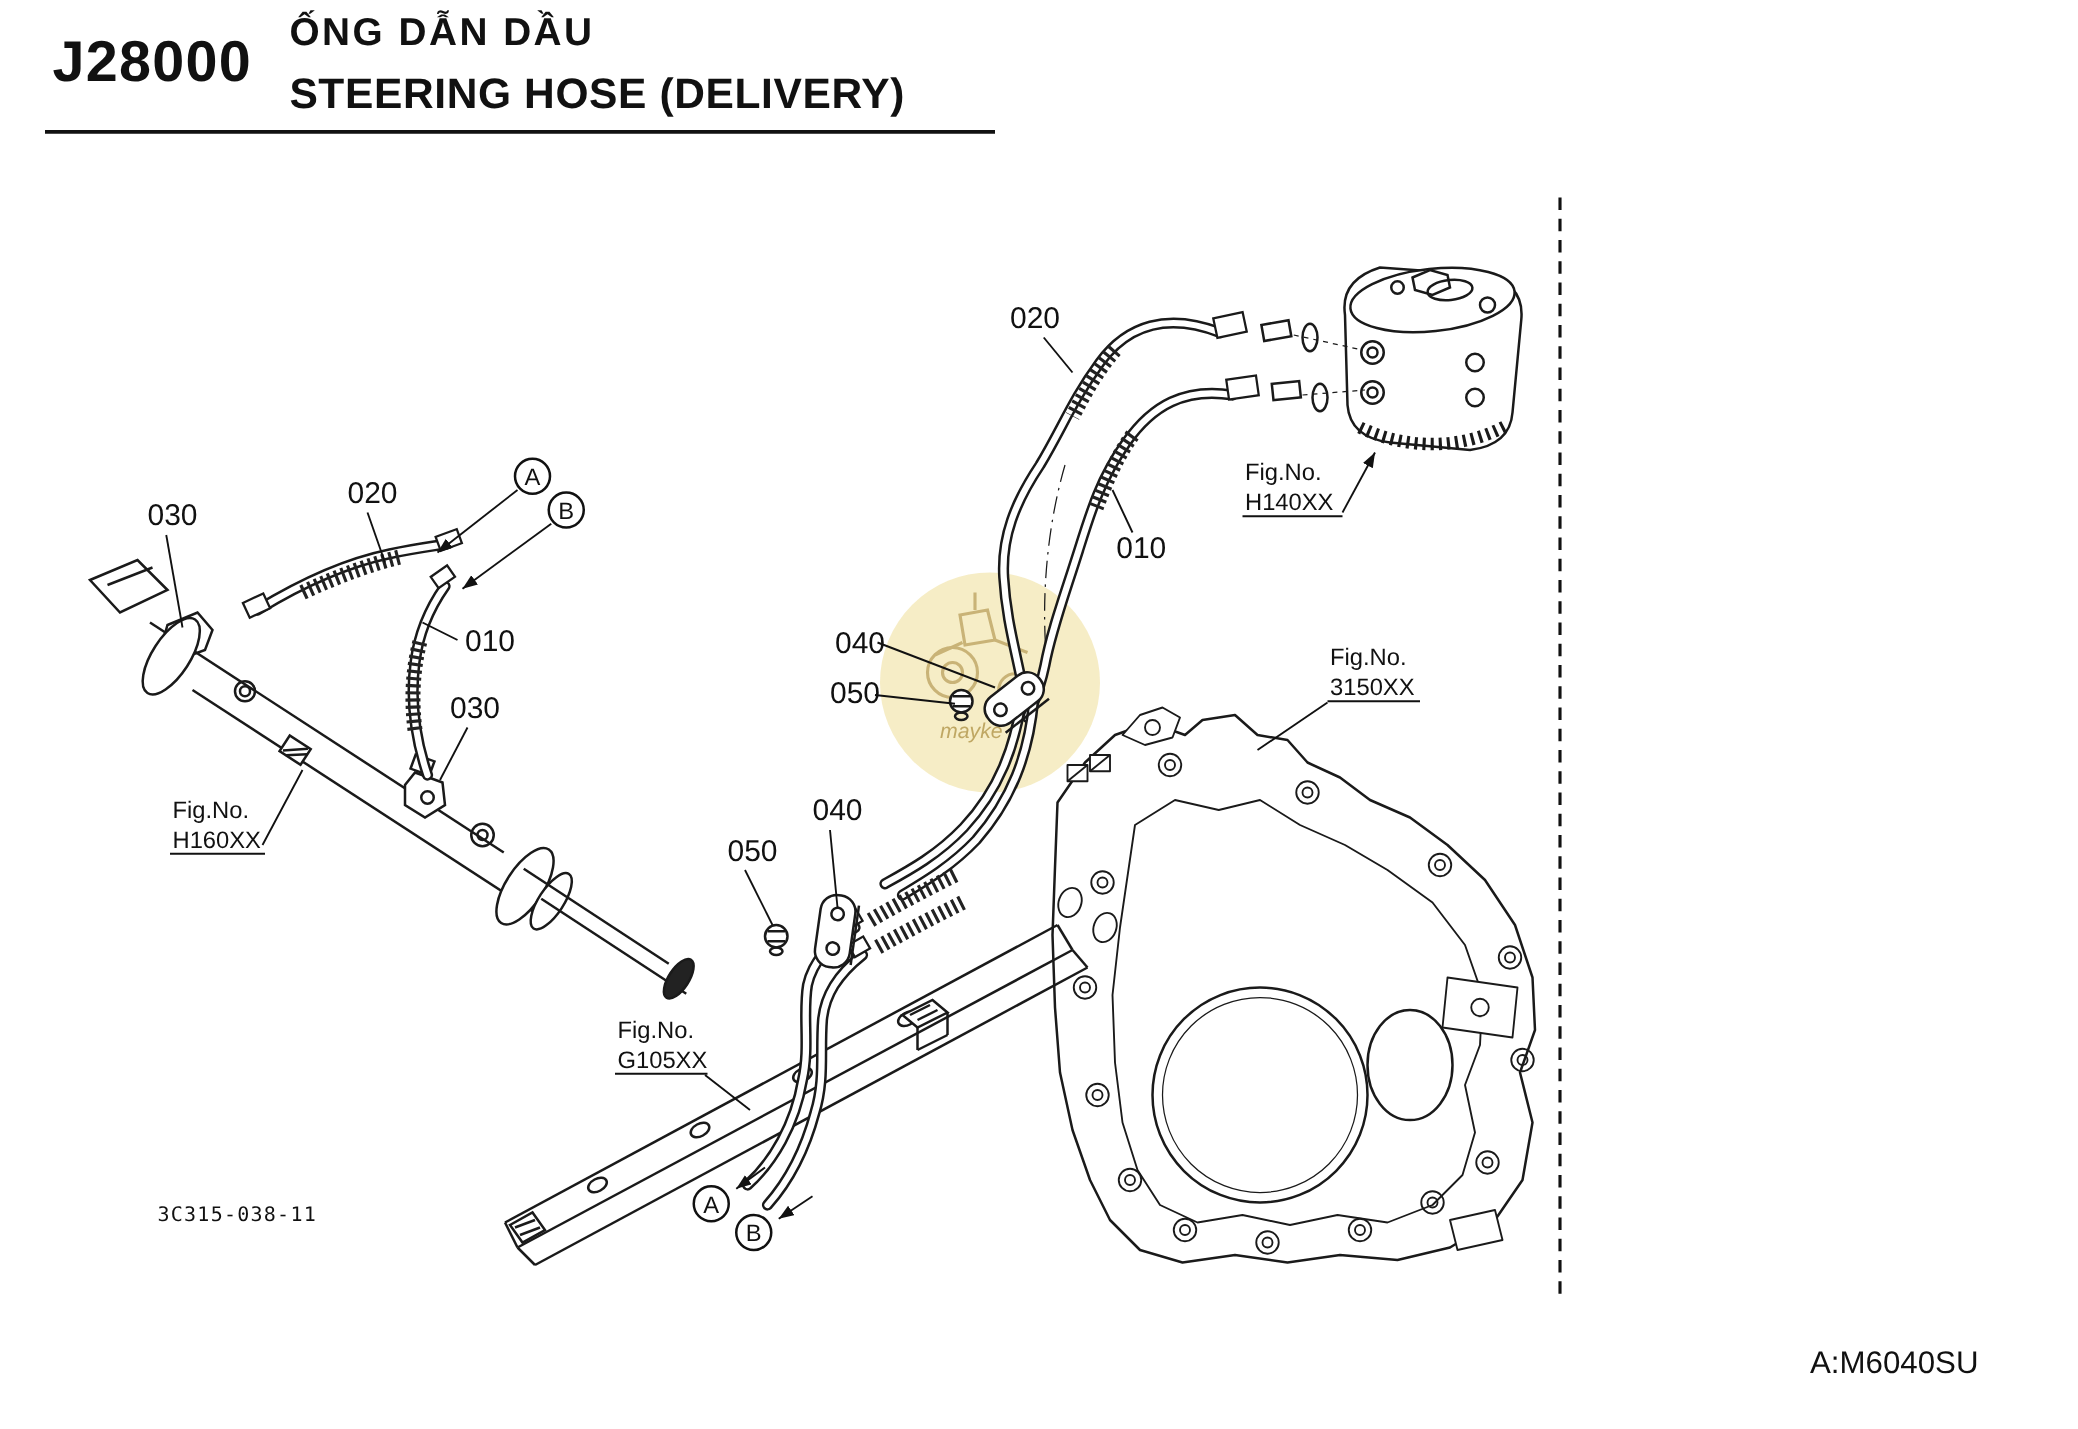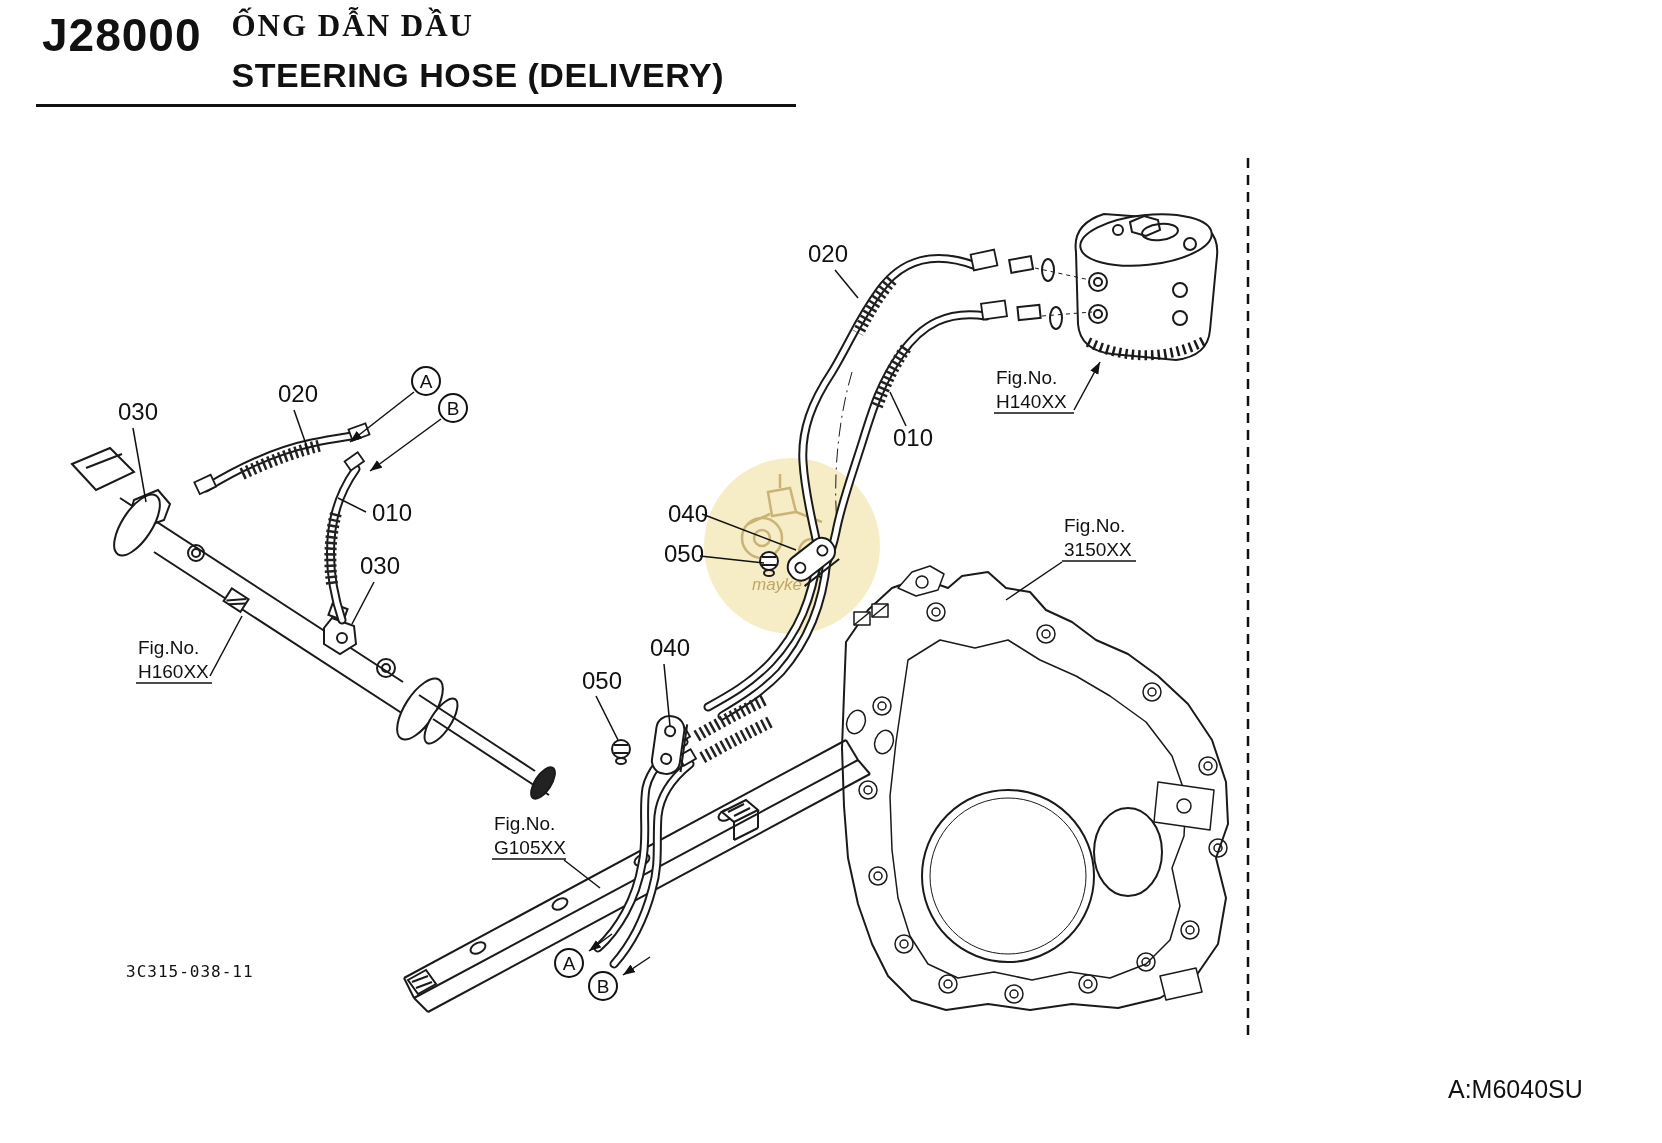--- a/index.html
+++ b/index.html
@@ -1,21 +1,21 @@
 <!DOCTYPE html>
 <html><head>
 <meta charset="utf-8">
 <style>
   *{margin:0;padding:0;box-sizing:border-box}
   html,body{background:#fff}
   body{width:1662px;height:1143px;position:relative;font-family:"Liberation Sans",sans-serif;color:#111}
   .page{position:absolute;inset:0;background:#fff;overflow:hidden}
   header{position:absolute;top:8px;left:42px;display:flex;gap:30px;align-items:flex-start}
-  .hdr-code{font-size:46px;font-weight:bold;letter-spacing:1px;}
-  .hdr-vi{font-family:Liberation Serif, serif;font-size:31px;font-weight:bold;letter-spacing:2px}
+  .hdr-code{font-size:46px;font-weight:bold;letter-spacing:1px;margin-top:14px}
+  .hdr-vi{font-family:Liberation Sans, sans-serif;font-size:31px;font-weight:bold;letter-spacing:2px}
   .hdr-en{font-size:34px;font-weight:bold;letter-spacing:.5px;margin-top:12px}
   .hdr-rule{position:absolute;top:104px;left:36px;width:760px;height:3px;background:#111}
   svg{position:absolute;top:0;left:0}
   text{fill:#111;font-family:"Liberation Sans",sans-serif}
   .lbl{font-size:24px}
   .fig{font-size:19px}
   .mono{font-family:"DejaVu Sans Mono",monospace;font-size:16px;letter-spacing:1px}
   .model{font-size:25px}
   .wmtext{font-size:17px;font-style:italic;fill:#bfa763}
   .circletter{font-size:19px;text-anchor:middle}

